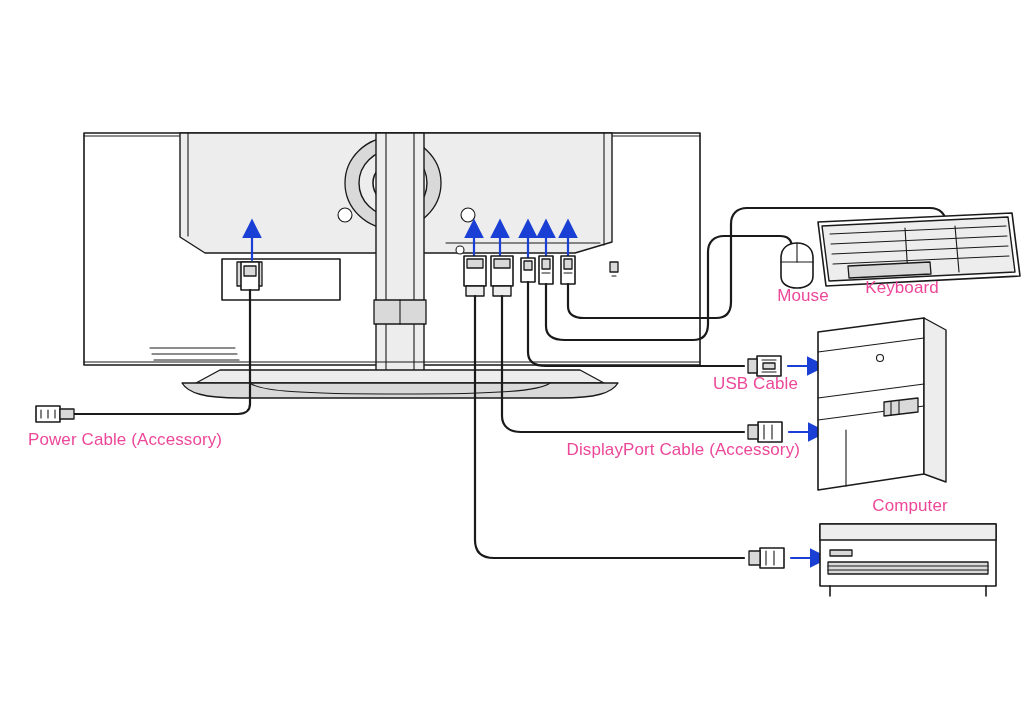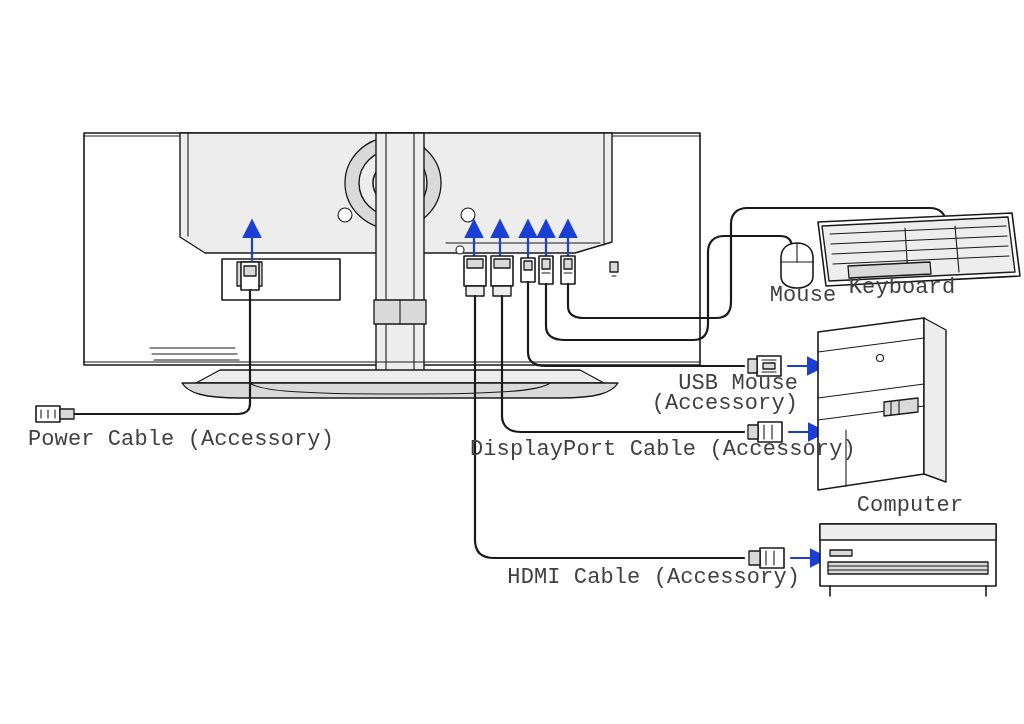--- a/index.html
+++ b/index.html
@@ -19,23 +19,23 @@
   }
   #diagram {
     position: absolute;
     left: 0;
     top: 0;
     width: 1024px;
     height: 724px;
   }
   .lbl {
     position: absolute;
-    color: #404040;
-    font-family: Liberation Mono, monospace;
-    font-size: 22px;
+    color: #ec4899;
+    font-family: Liberation Sans, sans-serif;
+    font-size: 17px;
     line-height: 20px;
     white-space: pre;
     letter-spacing: 0.1px;
   }
   .lbl.center { text-align: center; }
   .lbl.right { text-align: right; }
 </style>
 </head>
 <body>
 
@@ -258,25 +258,23 @@
       <path class="fM" d="M830,550 L852,550 L852,556 L830,556 Z"></path>
       <path class="s" d="M830,586 L830,596"></path>
       <path class="s" d="M986,586 L986,596"></path>
     </g>
   </svg>
 
   <div class="lbl center" style="left:761px; top:286px; width:84px;">Mouse</div>
 
   <div class="lbl center" style="left:845px; top:278px; width:114px;text-align:center;">Keyboard</div>
 
-  <div class="lbl right" style="left:600px; top:374px; width:198px;">USB Mouse</div>
-  <div class="lbl right" style="left:600px; top:394px; width:198px;">(Accessory)</div>
+  <div class="lbl right" style="left:600px; top:374px; width:198px;">USB Cable</div>
 
   <div class="lbl" style="left:28px; top:430px; width:280px;">Power Cable (Accessory)</div>
 
   <div class="lbl right" style="left:470px; top:440px; width:330px;">DisplayPort Cable (Accessory)</div>
 
-  <div class="lbl right" style="left:470px; top:568px; width:330px;">HDMI Cable (Accessory)</div>
 
   <div class="lbl center" style="left:840px; top:496px; width:140px;">Computer</div>
 
 
 </div>
 
 </body></html>

